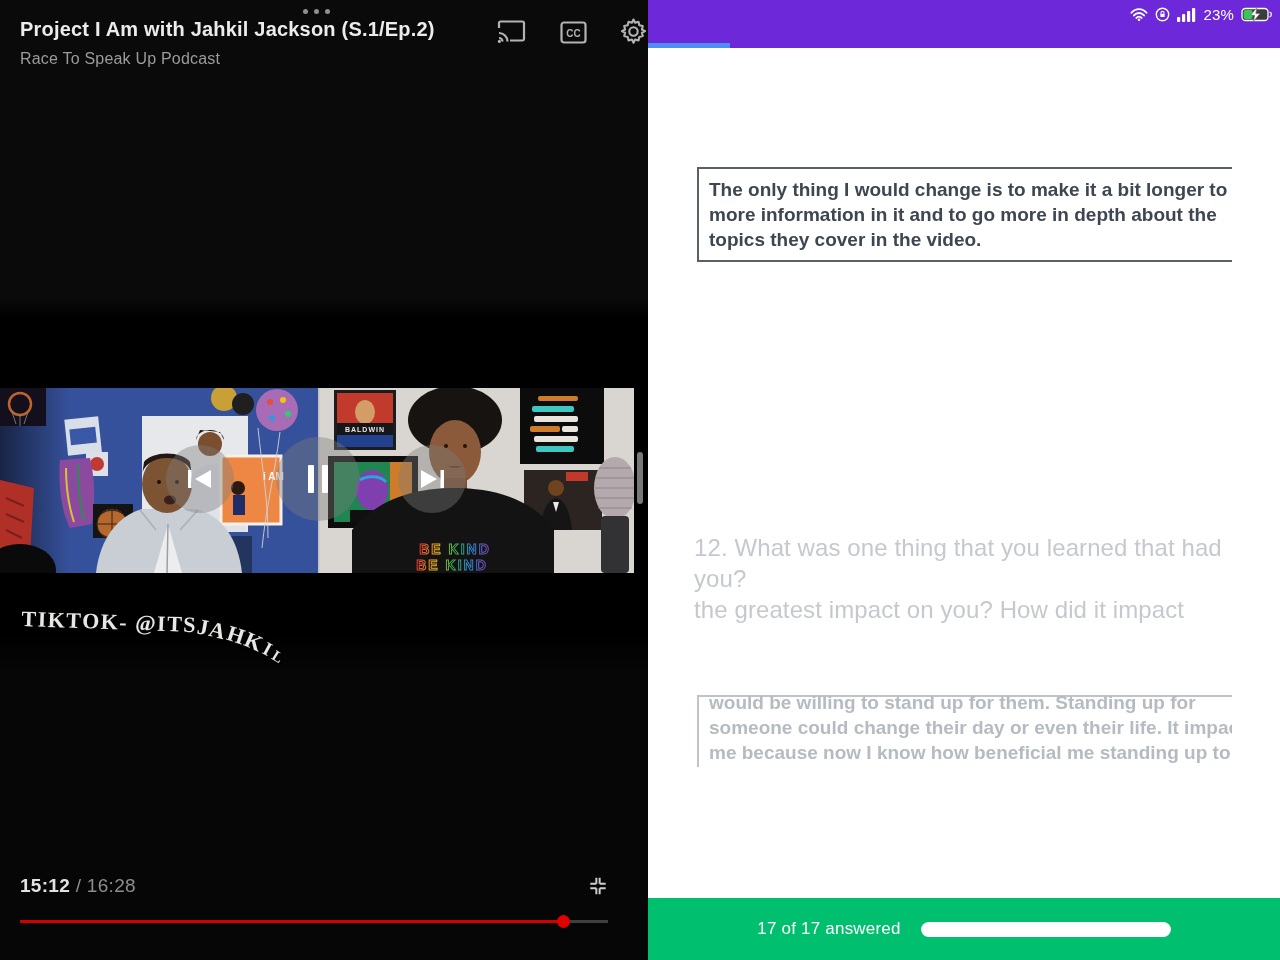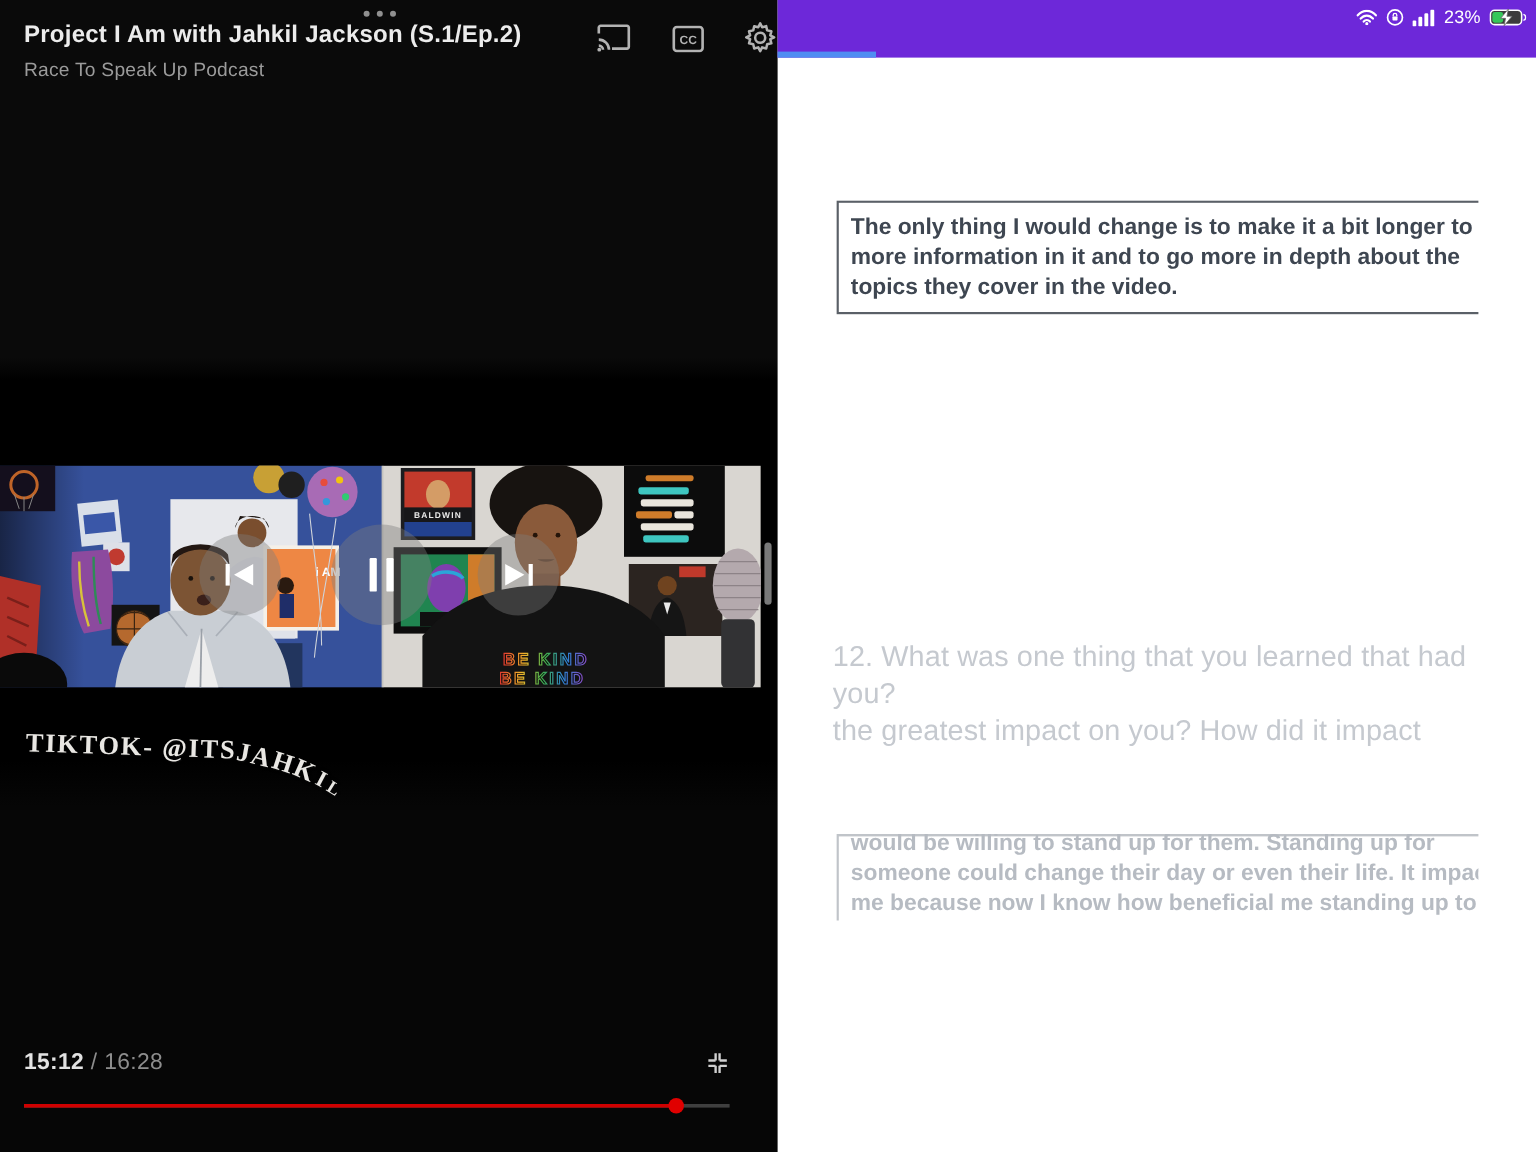--- a/index.html
+++ b/index.html
@@ -376,14 +376,20 @@
       <div id="q12-box" class="answer-box">
         <div class="ans-lines">
           <div class="a-line">would be willing to stand up for them. Standing up for</div>
           <div class="a-line">someone could change their day or even their life. It impacted</div>
           <div class="a-line">me because now I know how beneficial me standing up to</div>
           <div class="a-line">someone could be.</div>
         </div>
       </div>
     </div>
 
+    <div id="survey-footer">
+      <span id="answered-label">17 of 17 answered</span>
+      <div id="footer-progress">
+        <div id="footer-progress-fill"></div>
+      </div>
+    </div>
   </div>
 </div>
 
 </body></html>

